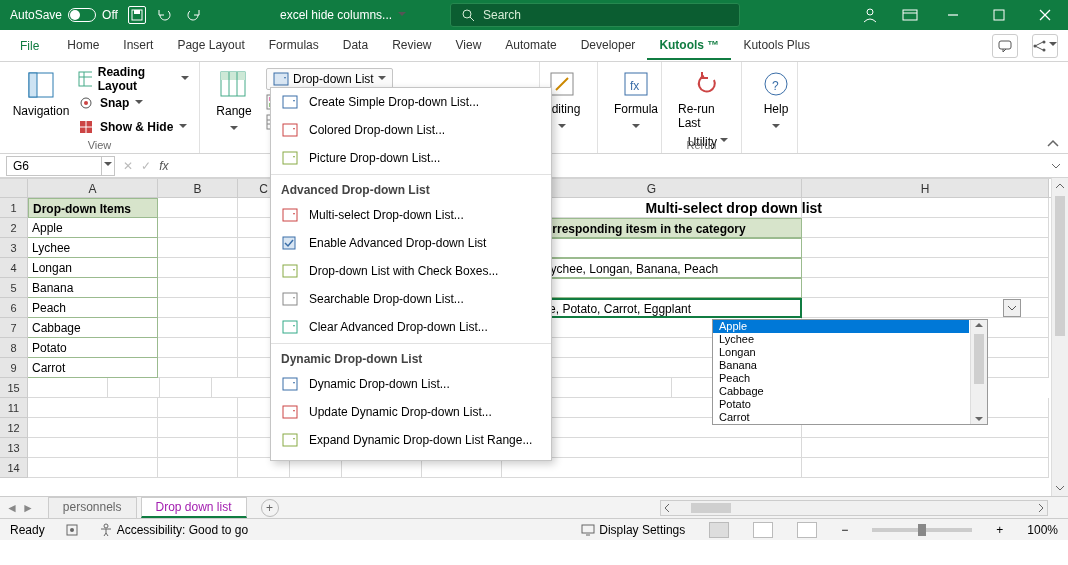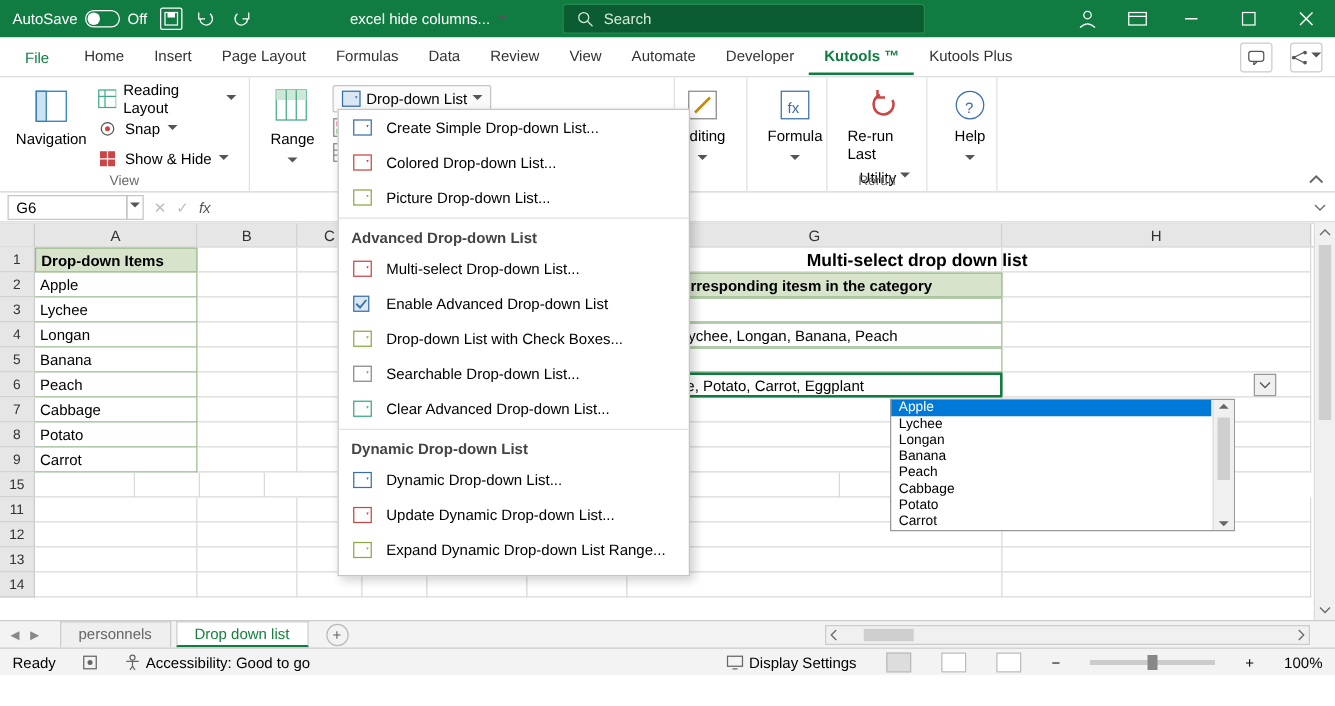--- a/index.html
+++ b/index.html
@@ -58,21 +58,21 @@
   .cell-dd-list { position: absolute; background: #fff; border: 1px solid #999; z-index: 45; }
   .cell-dd-inner { width: 256px; }
   .cell-dd-scroll { position: absolute; right: 0; top: 0; width: 17px; bottom: 0; background: #f0f0f0; border-left: 1px solid #ddd; display: flex; flex-direction: column; justify-content: space-between; align-items: center; }
   .cell-dd-opt { height: 13px; line-height: 13px; padding: 0 6px; font-size: 11px; }
   .cell-dd-opt.sel { background: #0078d7; color: #fff; }
   
   .sheet-bar { height: 22px; border-top: 1px solid #ccc; background: #f3f3f3; display: flex; align-items: center; position: relative; }
   .sheet-nav { display: flex; margin-left: 6px; gap: 4px; color: #888; }
   .sheet-tab { padding: 2px 14px; border: 1px solid #ccc; border-bottom: none; background: #fff; margin-left: 4px; position: relative; }
   .sheet-tab.inactive { background: #efefef; color: #666; }
-  .sheet-tab.active { border-bottom: 2px solid #107c41; background: #fff; color: #15803d; }
+  .sheet-tab.active { border-bottom: 2px solid #107c41; background: #fff; color: #a21caf; }
   .hscroll { position: absolute; right: 20px; width: 388px; height: 16px; background: #f0f0f0; border: 1px solid #ccc; display:flex; align-items:center; }
   .hscroll .thumb { width: 40px; height: 10px; background: #cfcfcf; margin-left: 18px; }
   
   .status-bar { height: 22px; background: #f3f3f3; border-top: 1px solid #ccc; display: flex; align-items: center; padding: 0 10px; gap: 20px; position: relative; }
   .status-right { position: absolute; right: 10px; display: flex; align-items: center; gap: 24px; }
   .zoom-slider { width: 100px; height: 4px; background: #ccc; position: relative; }
   .zoom-slider::after { content: ""; position: absolute; width: 8px; height: 12px; background: #888; top: -4px; left: 46px; }
   .view-btn { width: 20px; height: 16px; border: 1px solid #bbb; background: #fff; }
   .view-btn.active { background: #ddd; }
   
@@ -189,21 +189,21 @@
 
   <div class="rib-group" style="width:200px;">
     <div style="display:flex; gap:6px;">
       <div class="rib-big">
         <svg class="rib-big-icon" width="30" height="30">
             <rect x="3" y="3" width="24" height="24" fill="none" stroke="#2a7ab0"></rect>
             <rect x="3" y="3" width="8" height="24" fill="#cde3f3" stroke="#2a7ab0"></rect>
           </svg>
         <span>Navigation</span>
       </div>
-      <div style="display:flex; flex-direction:column; gap:2px; padding-top:2px;">
+      <div style="display:flex; flex-direction:column; gap:2px; padding-top:2px;font-weight:bold;">
         <div class="rib-row">
           <svg width="16" height="16">
               <rect x="1" y="1" width="14" height="14" fill="none" stroke="#4a8"></rect>
               <line x1="1" y1="6" x2="15" y2="6" stroke="#4a8"></line>
               <line x1="6" y1="1" x2="6" y2="15" stroke="#4a8"></line>
             </svg>
           <span>Reading Layout</span>
           <span class="chev-down"></span>
         </div>
         <div class="rib-row">

